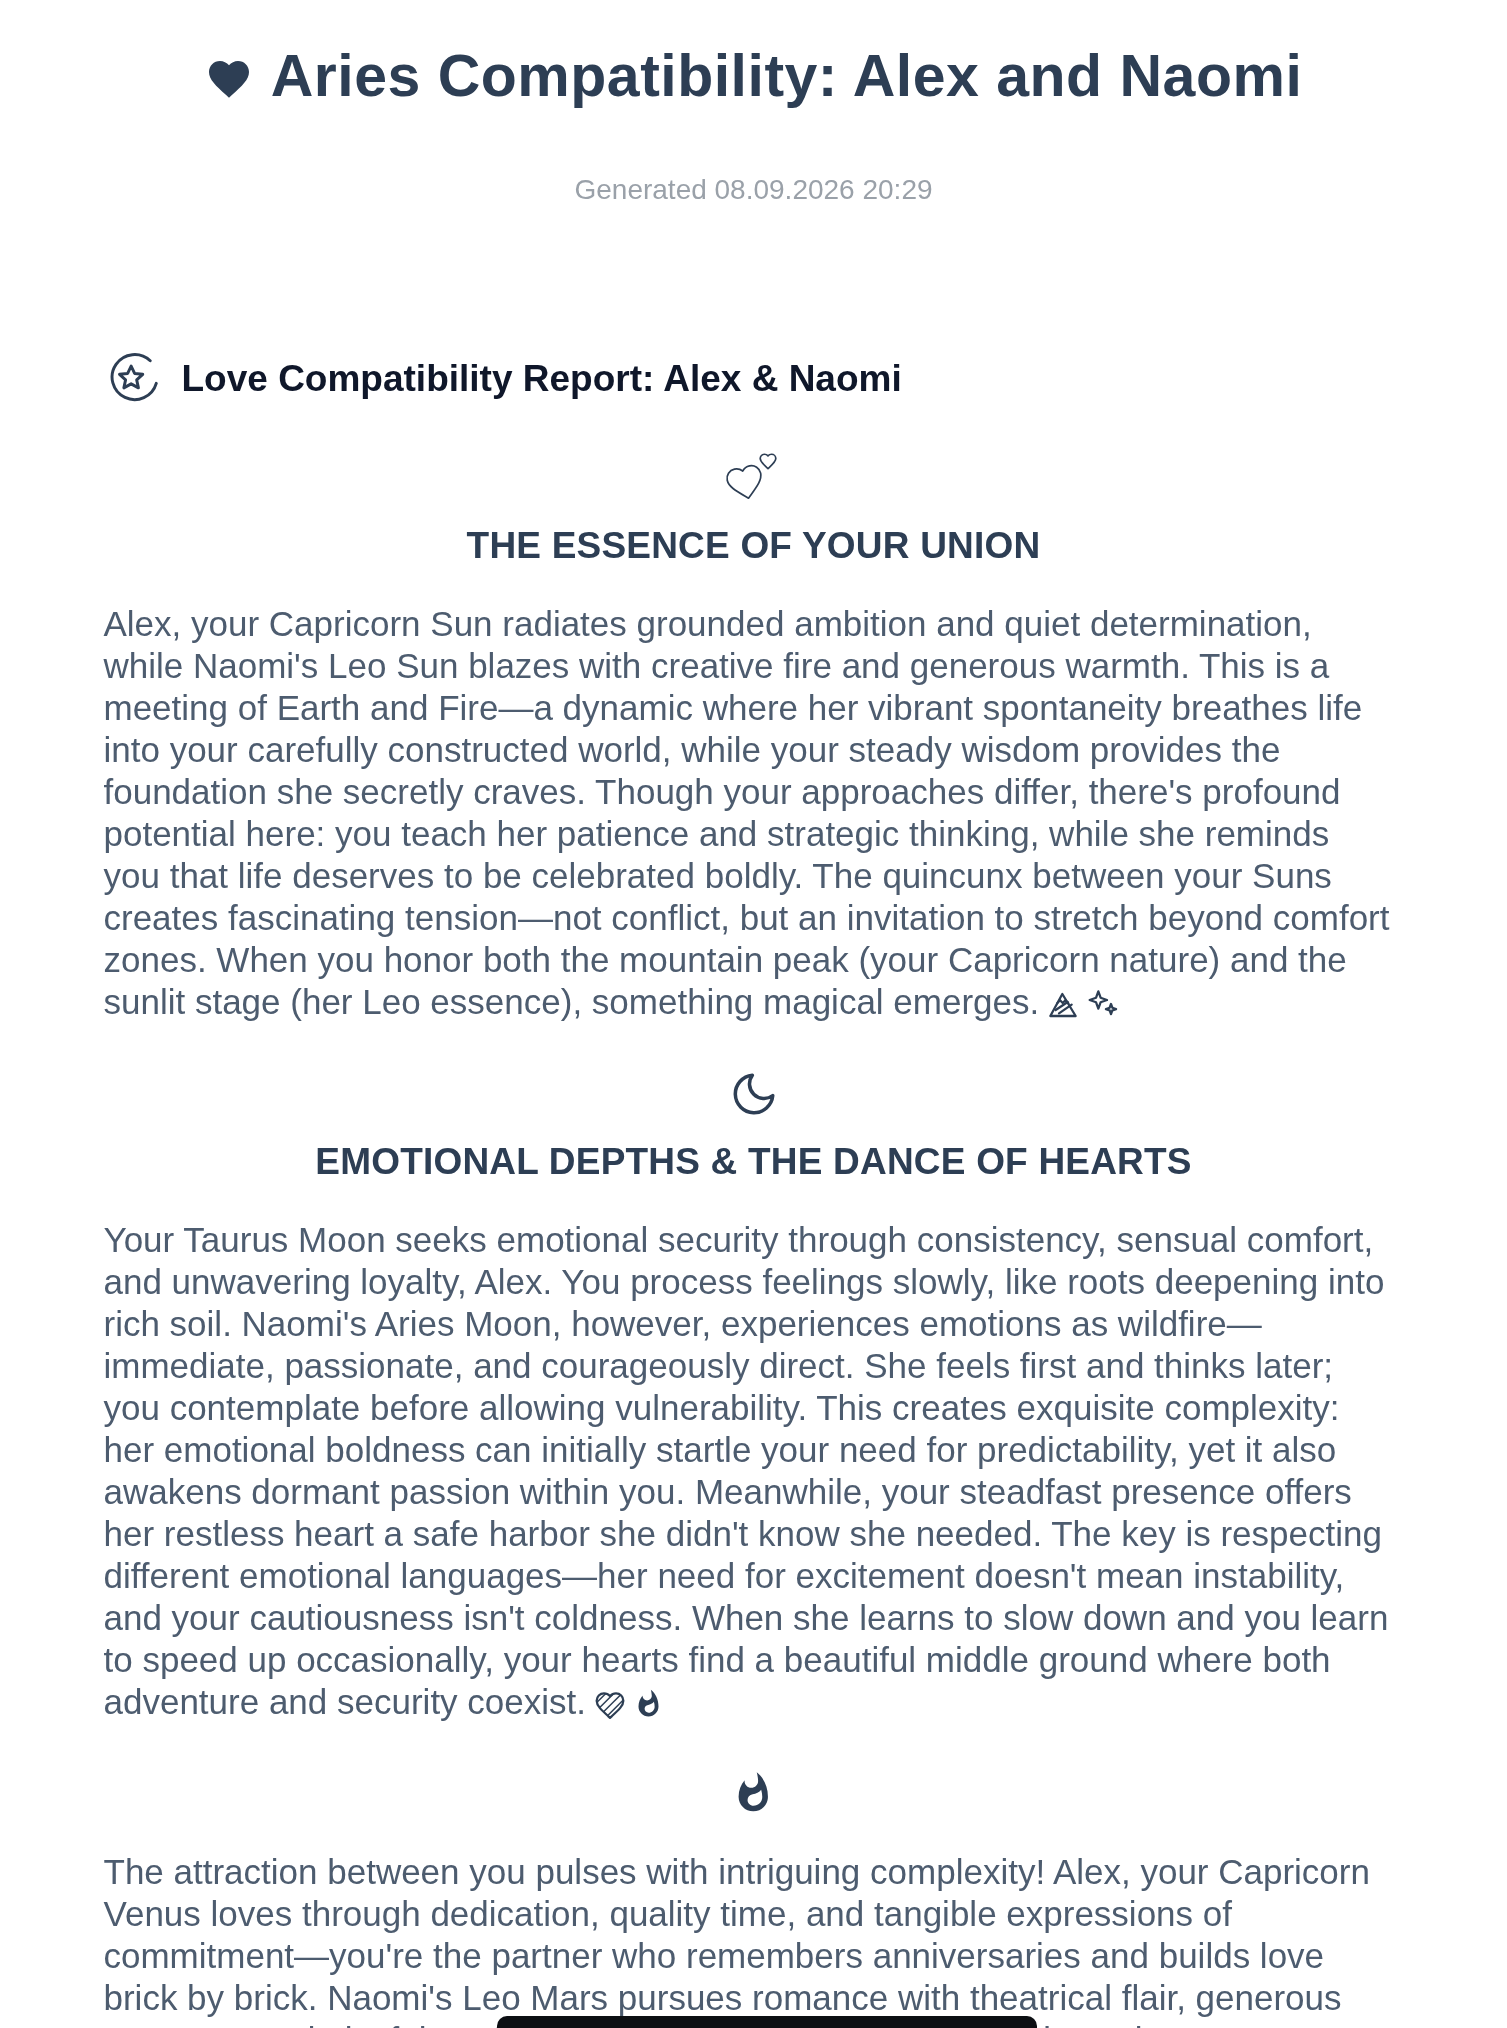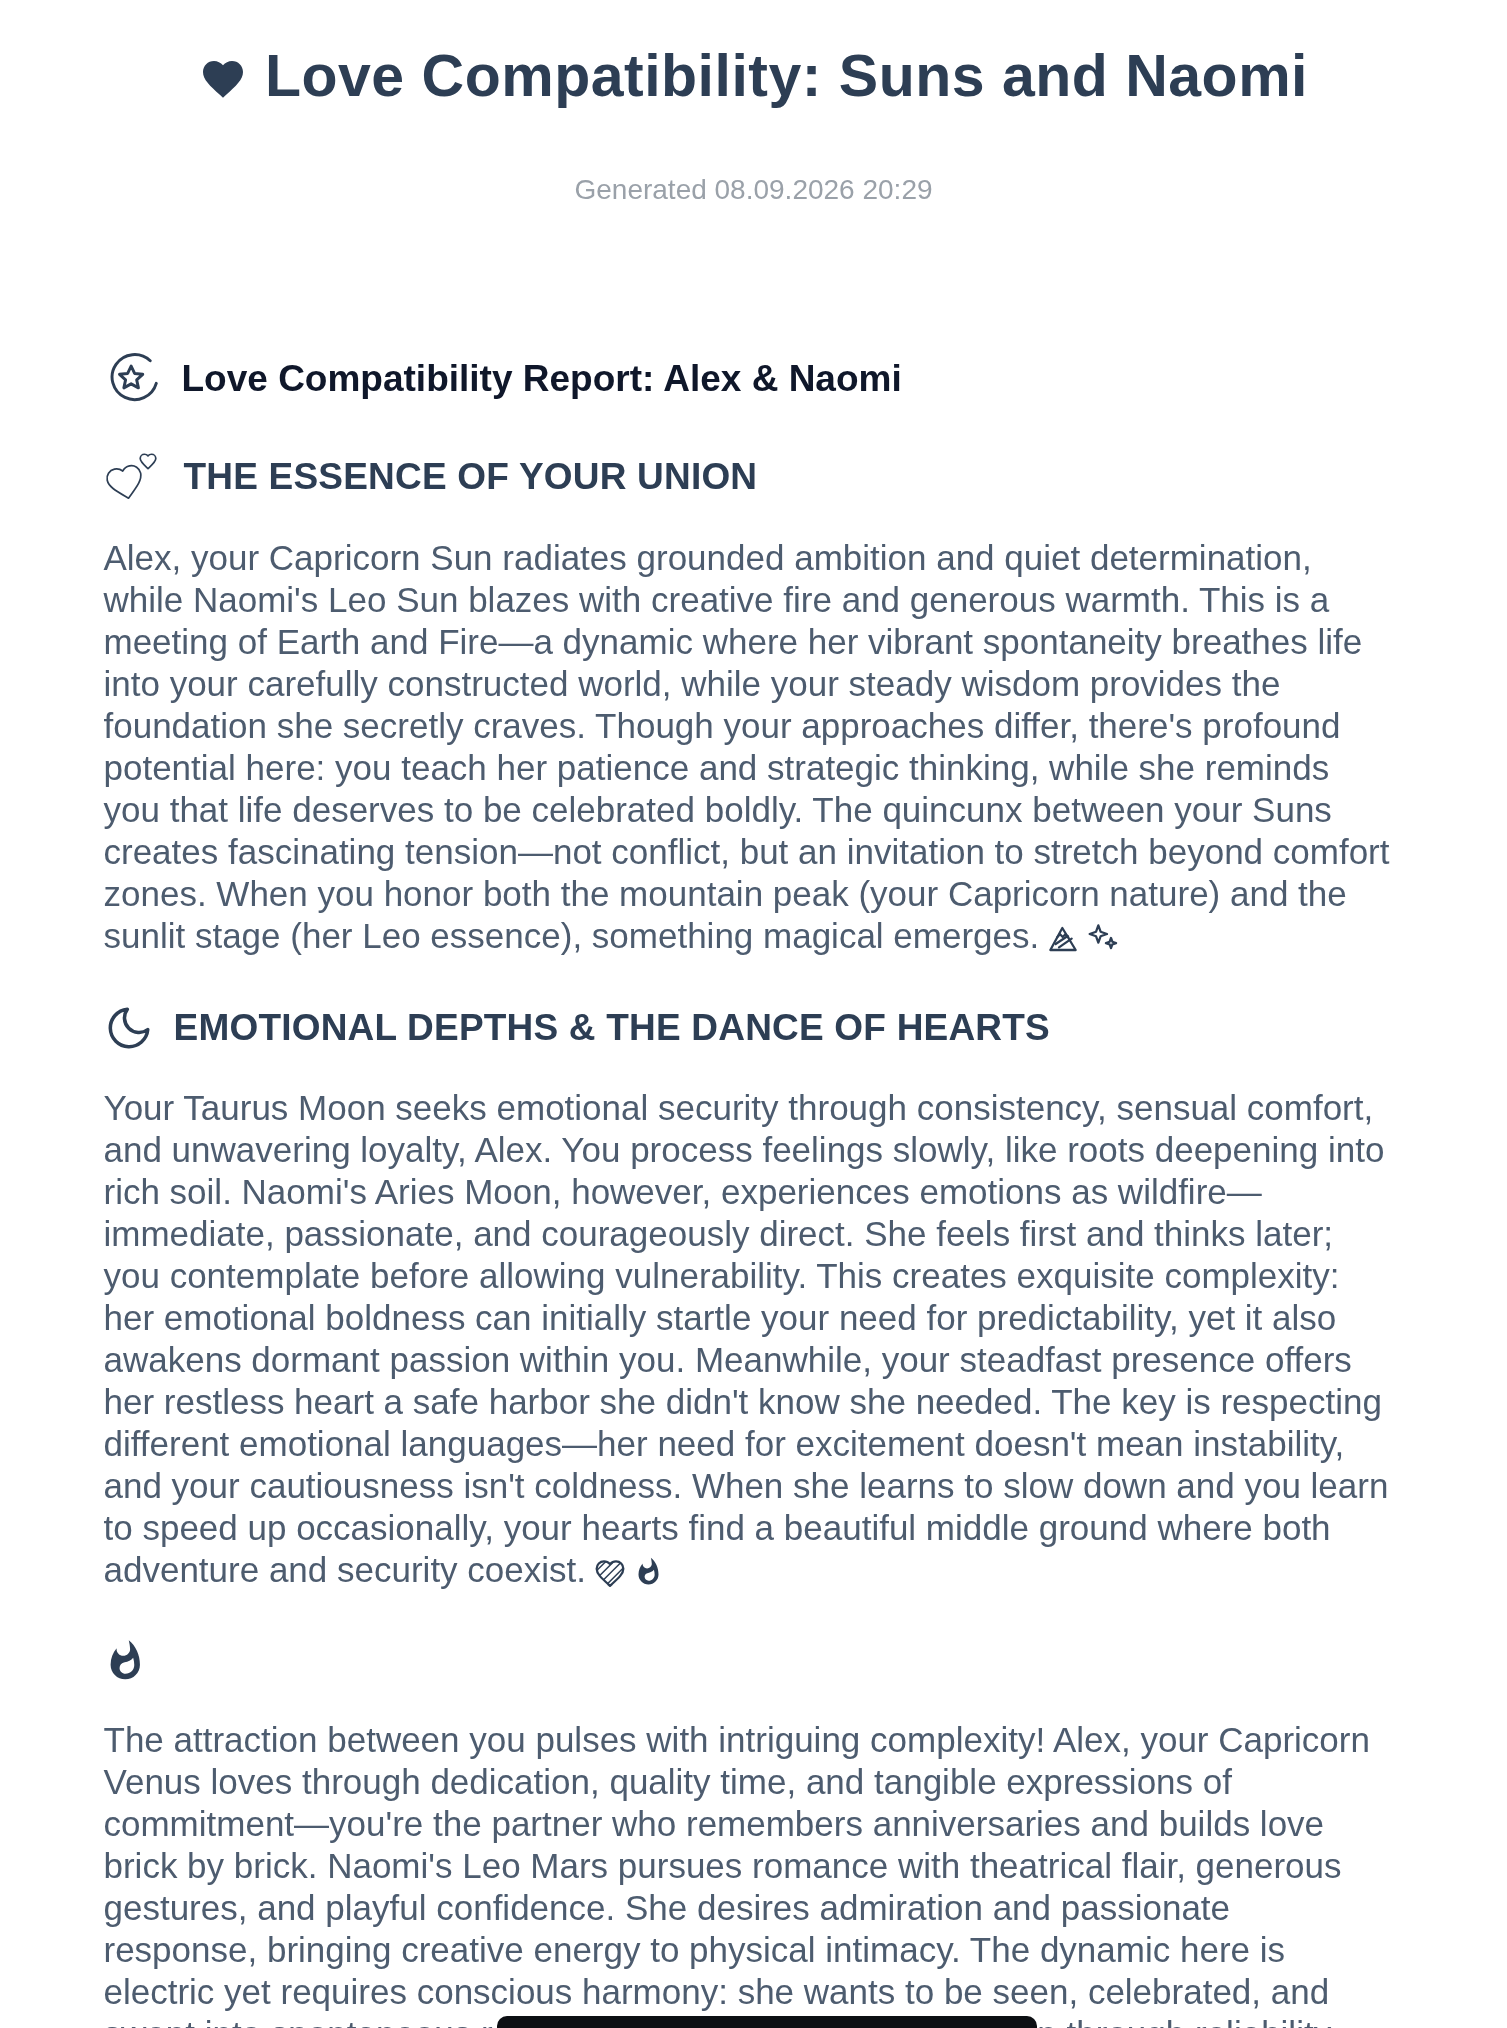--- a/index.html
+++ b/index.html
@@ -15,21 +15,21 @@
   }
   .subtitle{
     margin-top:64px;text-align:center;color:#9aa1a9;font-size:28px;line-height:34px;
   }
   .report-heading{
     margin-top:146px;display:flex;align-items:center;gap:22px;
     color:#0f172a;font-size:37px;font-weight:700;line-height:46px;
   }
   .section-heading{
     margin:46px 0 0 0;display:flex;align-items:center;gap:20px;
-    color:#2d3e54;font-size:37px;font-weight:700;line-height:46px;letter-spacing:.2px;
+    color:#2d3e54;font-size:37px;font-weight:700;line-height:46px;letter-spacing:.2px;flex-direction:column;
   }
   .para{
     margin:34px 12px 0 0;font-size:35px;line-height:42px;color:#4d5c6f;
   }
   .icon{flex:0 0 auto;display:inline-block;}
   .inline-icon{display:inline-block;vertical-align:-5px;margin-left:8px;}
   .link-phrase{position:relative;color:#7f1d1d;}
   .link-phrase::after{
     content:"";position:absolute;left:-2px;right:-2px;top:3px;height:6px;
     border-radius:3px;background:#14181f;
@@ -46,21 +46,21 @@
 <body>
 
 <div class="page">
 
   <div class="title-row">
     <span class="icon">
       <svg width="48" height="44" viewBox="0 0 24 22">
         <path class="fill" d="M12 21.35l-1.45-1.32C5.4 15.36 2 12.28 2 8.5 2 5.42 4.42 3 7.5 3c1.74 0 3.41.81 4.5 2.09C13.09 3.81 14.76 3 16.5 3 19.58 3 22 5.42 22 8.5c0 3.78-3.4 6.86-8.55 11.54L12 21.35z"></path>
       </svg>
     </span>
-    <span>Love Compatibility: Suns and Naomi</span>
+    <span>Aries Compatibility: Alex and Naomi</span>
   </div>
 
   <div class="subtitle">Generated 08.09.2026 20:29</div>
 
   <div class="report-heading">
     <span class="icon">
       <svg width="56" height="52" viewBox="0 0 32 30">
         <path class="stroke" d="M26.5 4.5A13 13 0 1 0 30 17.5"></path>
         <path class="stroke" d="M15.5 7.5l2 4.3 4.7.5-3.5 3.2 1 4.6-4.2-2.3-4.2 2.3 1-4.6-3.5-3.2 4.7-.5z"></path>
       </svg>

